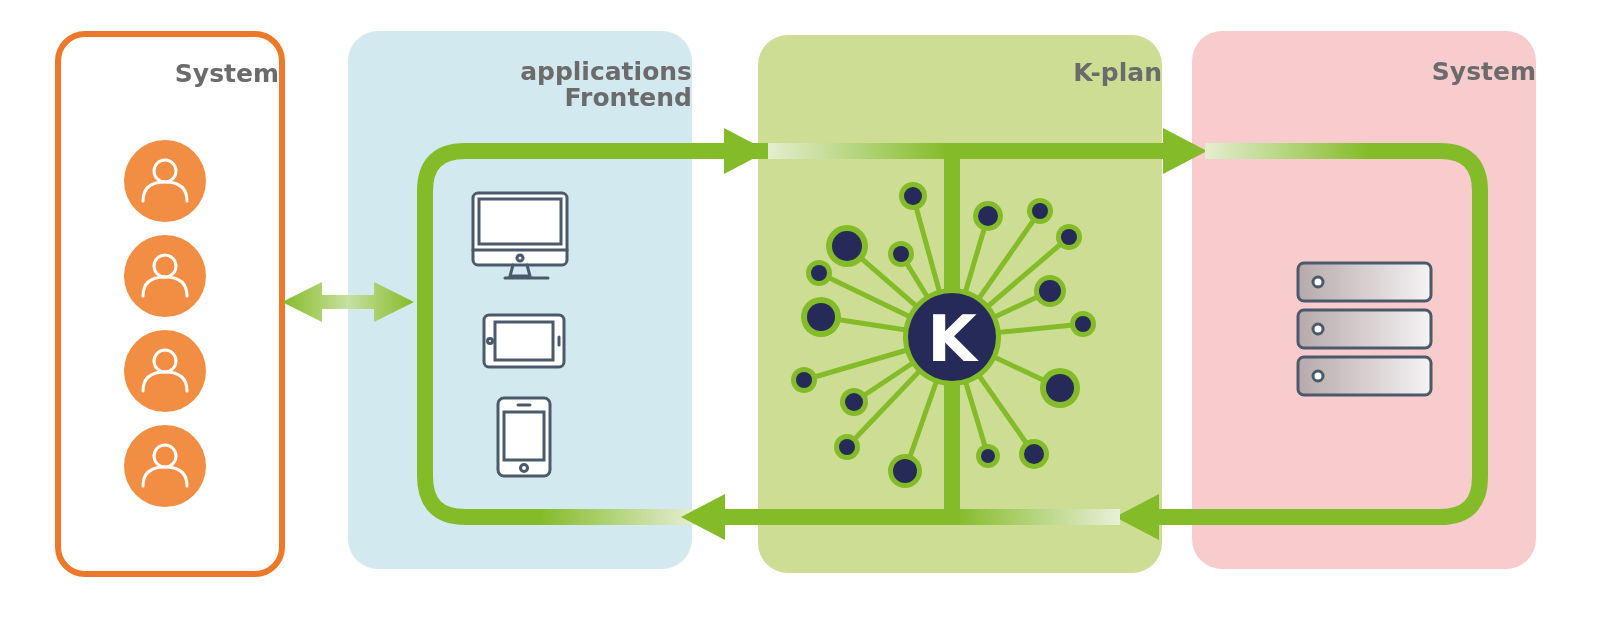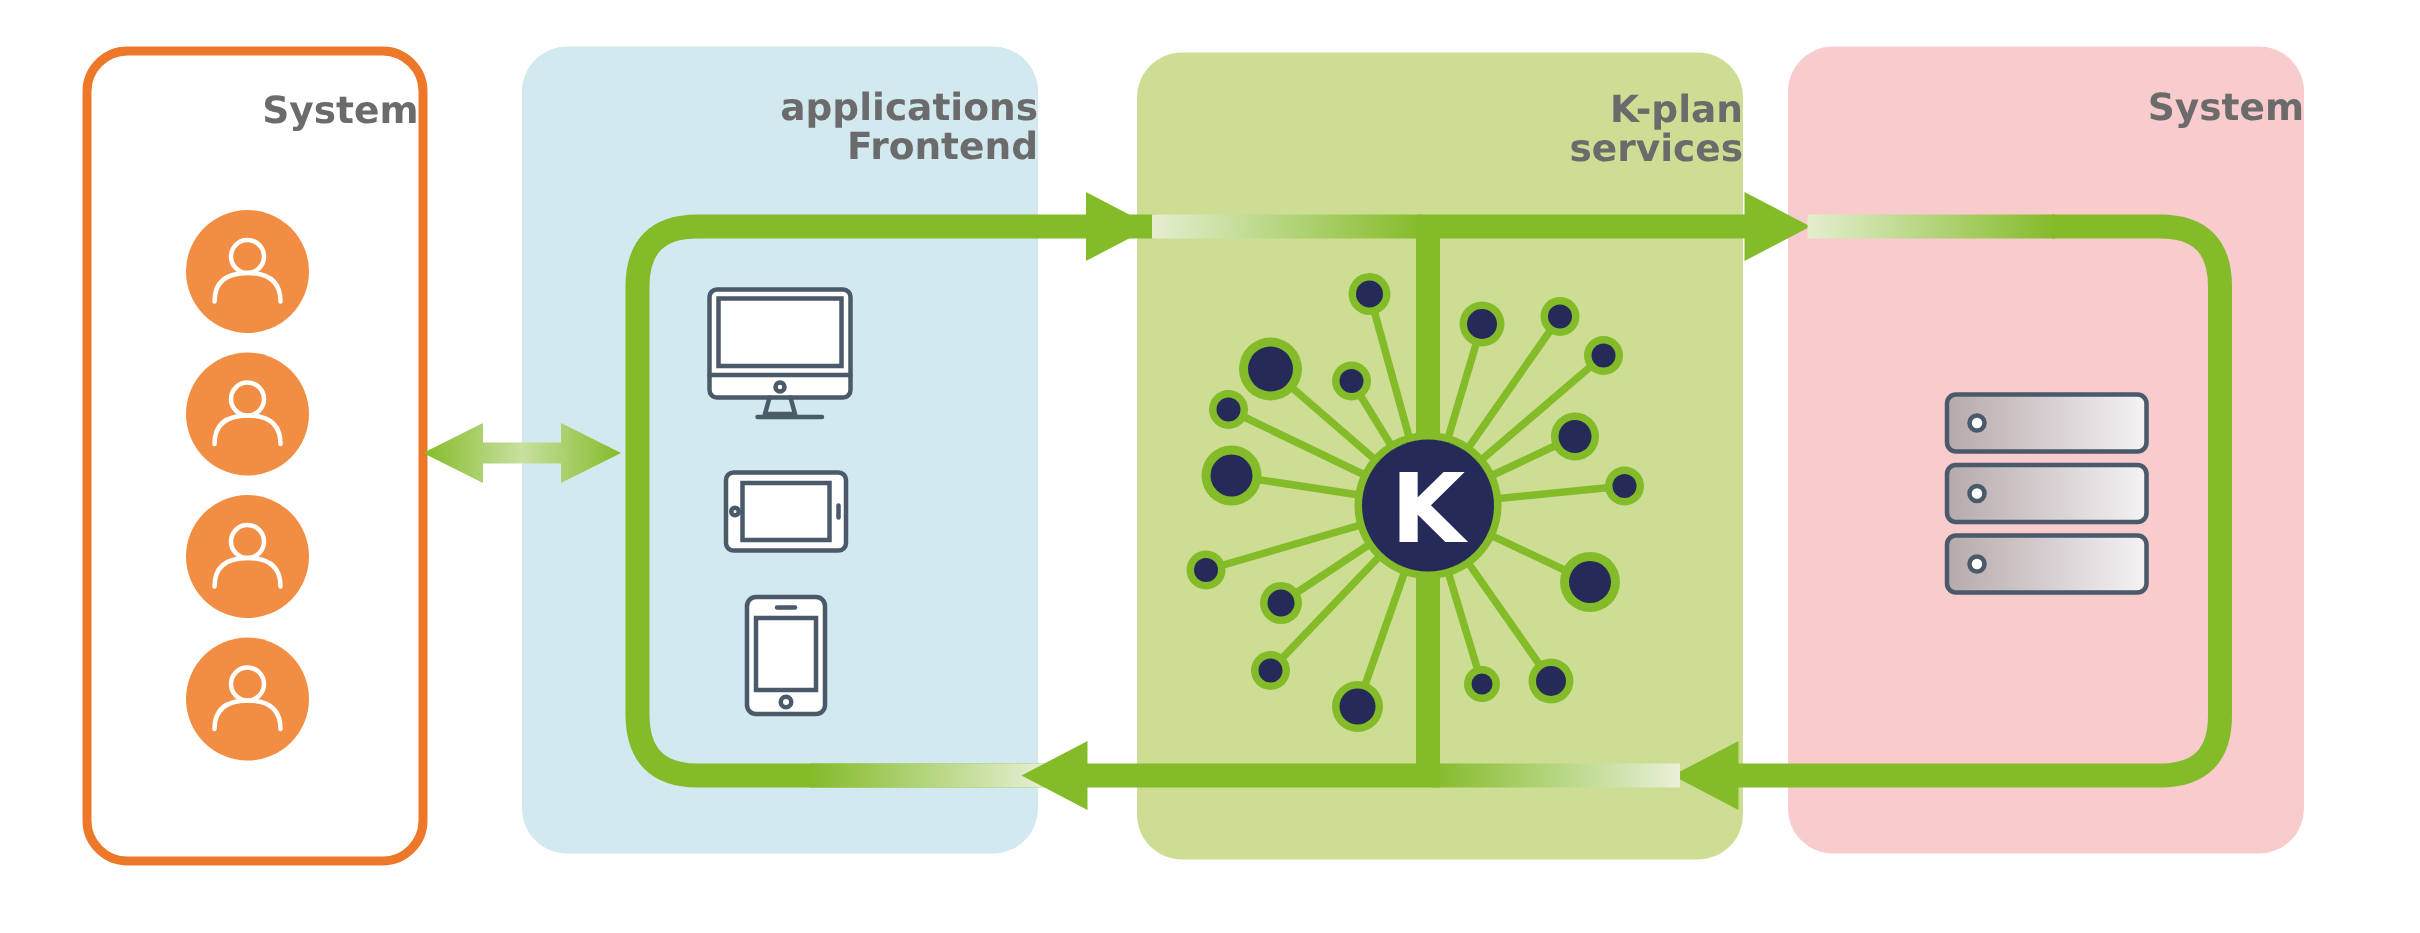--- a/index.html
+++ b/index.html
@@ -27,21 +27,20 @@
 <div id="frontend-panel" class="panel">
   <div class="panel-title" style="top:28px">
     <div>applications</div>
     <div>Frontend</div>
   </div>
 </div>
 
 <div id="kplan-panel" class="panel">
   <div class="panel-title" style="top:25px">
     <div>K-plan</div>
-    <div>services</div>
   </div>
 </div>
 
 <div id="legacy-panel" class="panel">
   <div class="panel-title" style="top:28px">
     <div>System</div>
   </div>
 </div>
 
 <svg id="overlay" width="1613" height="622" viewBox="0 0 1613 622">

